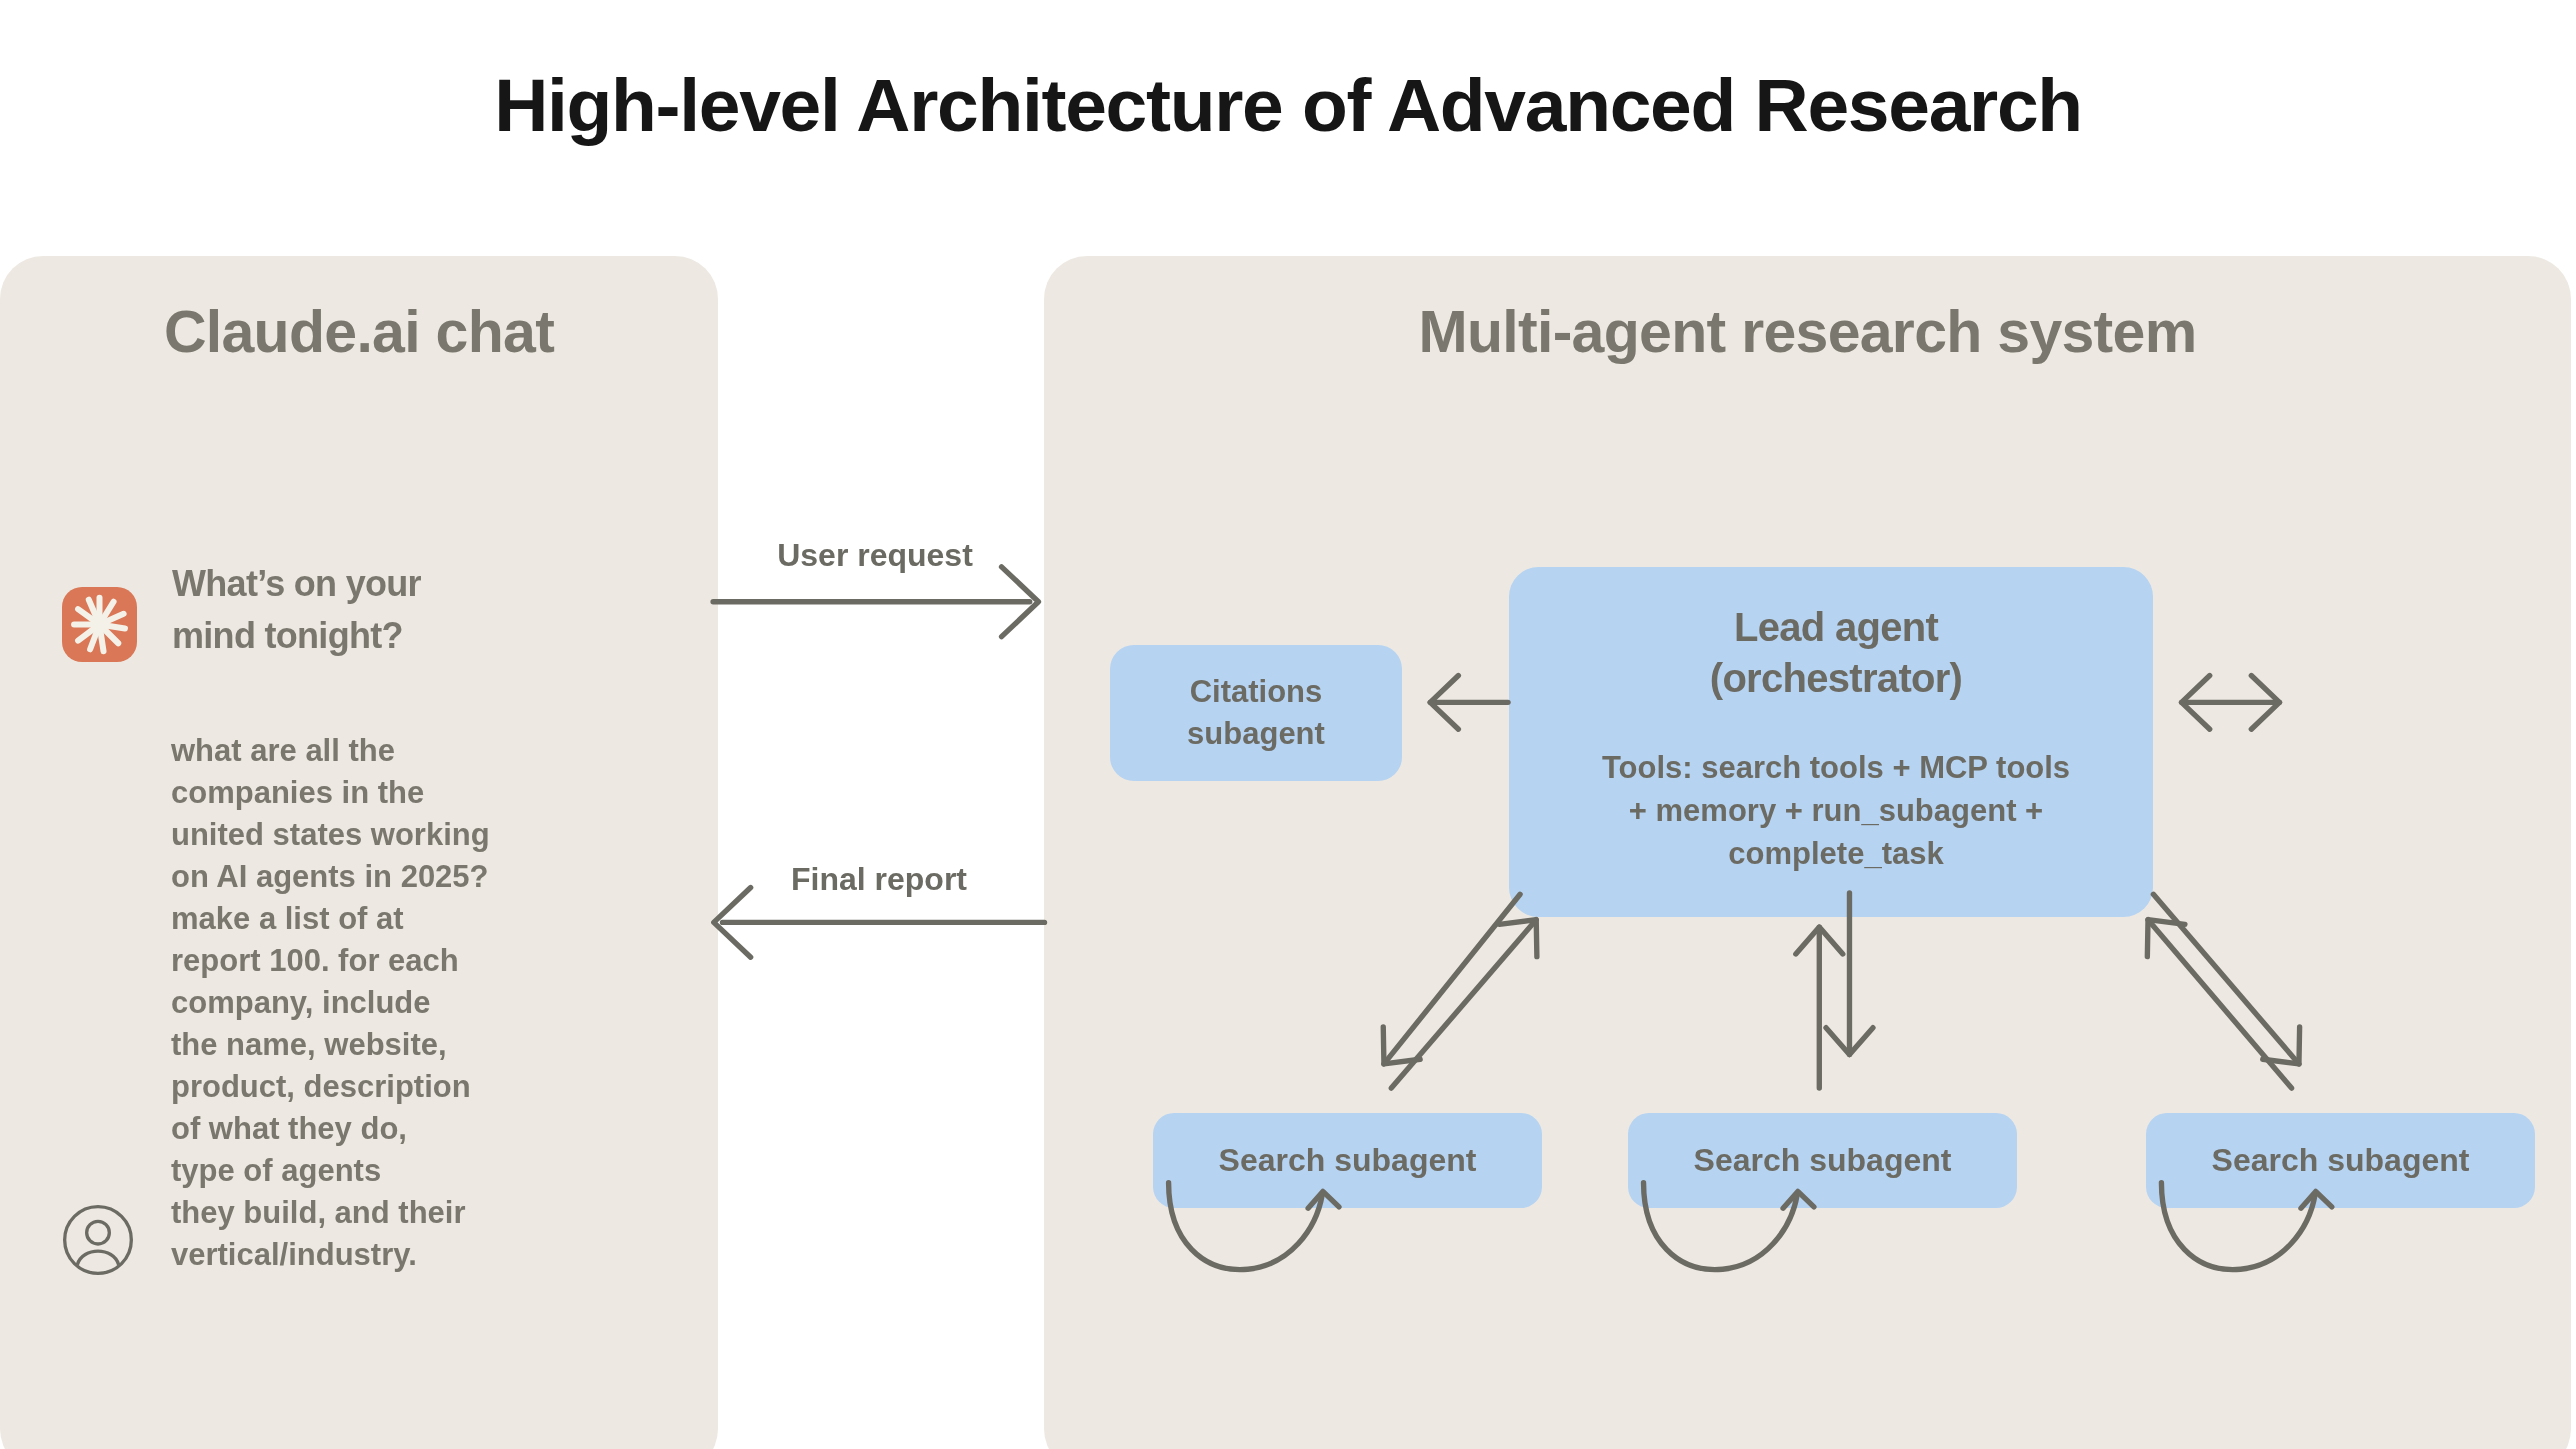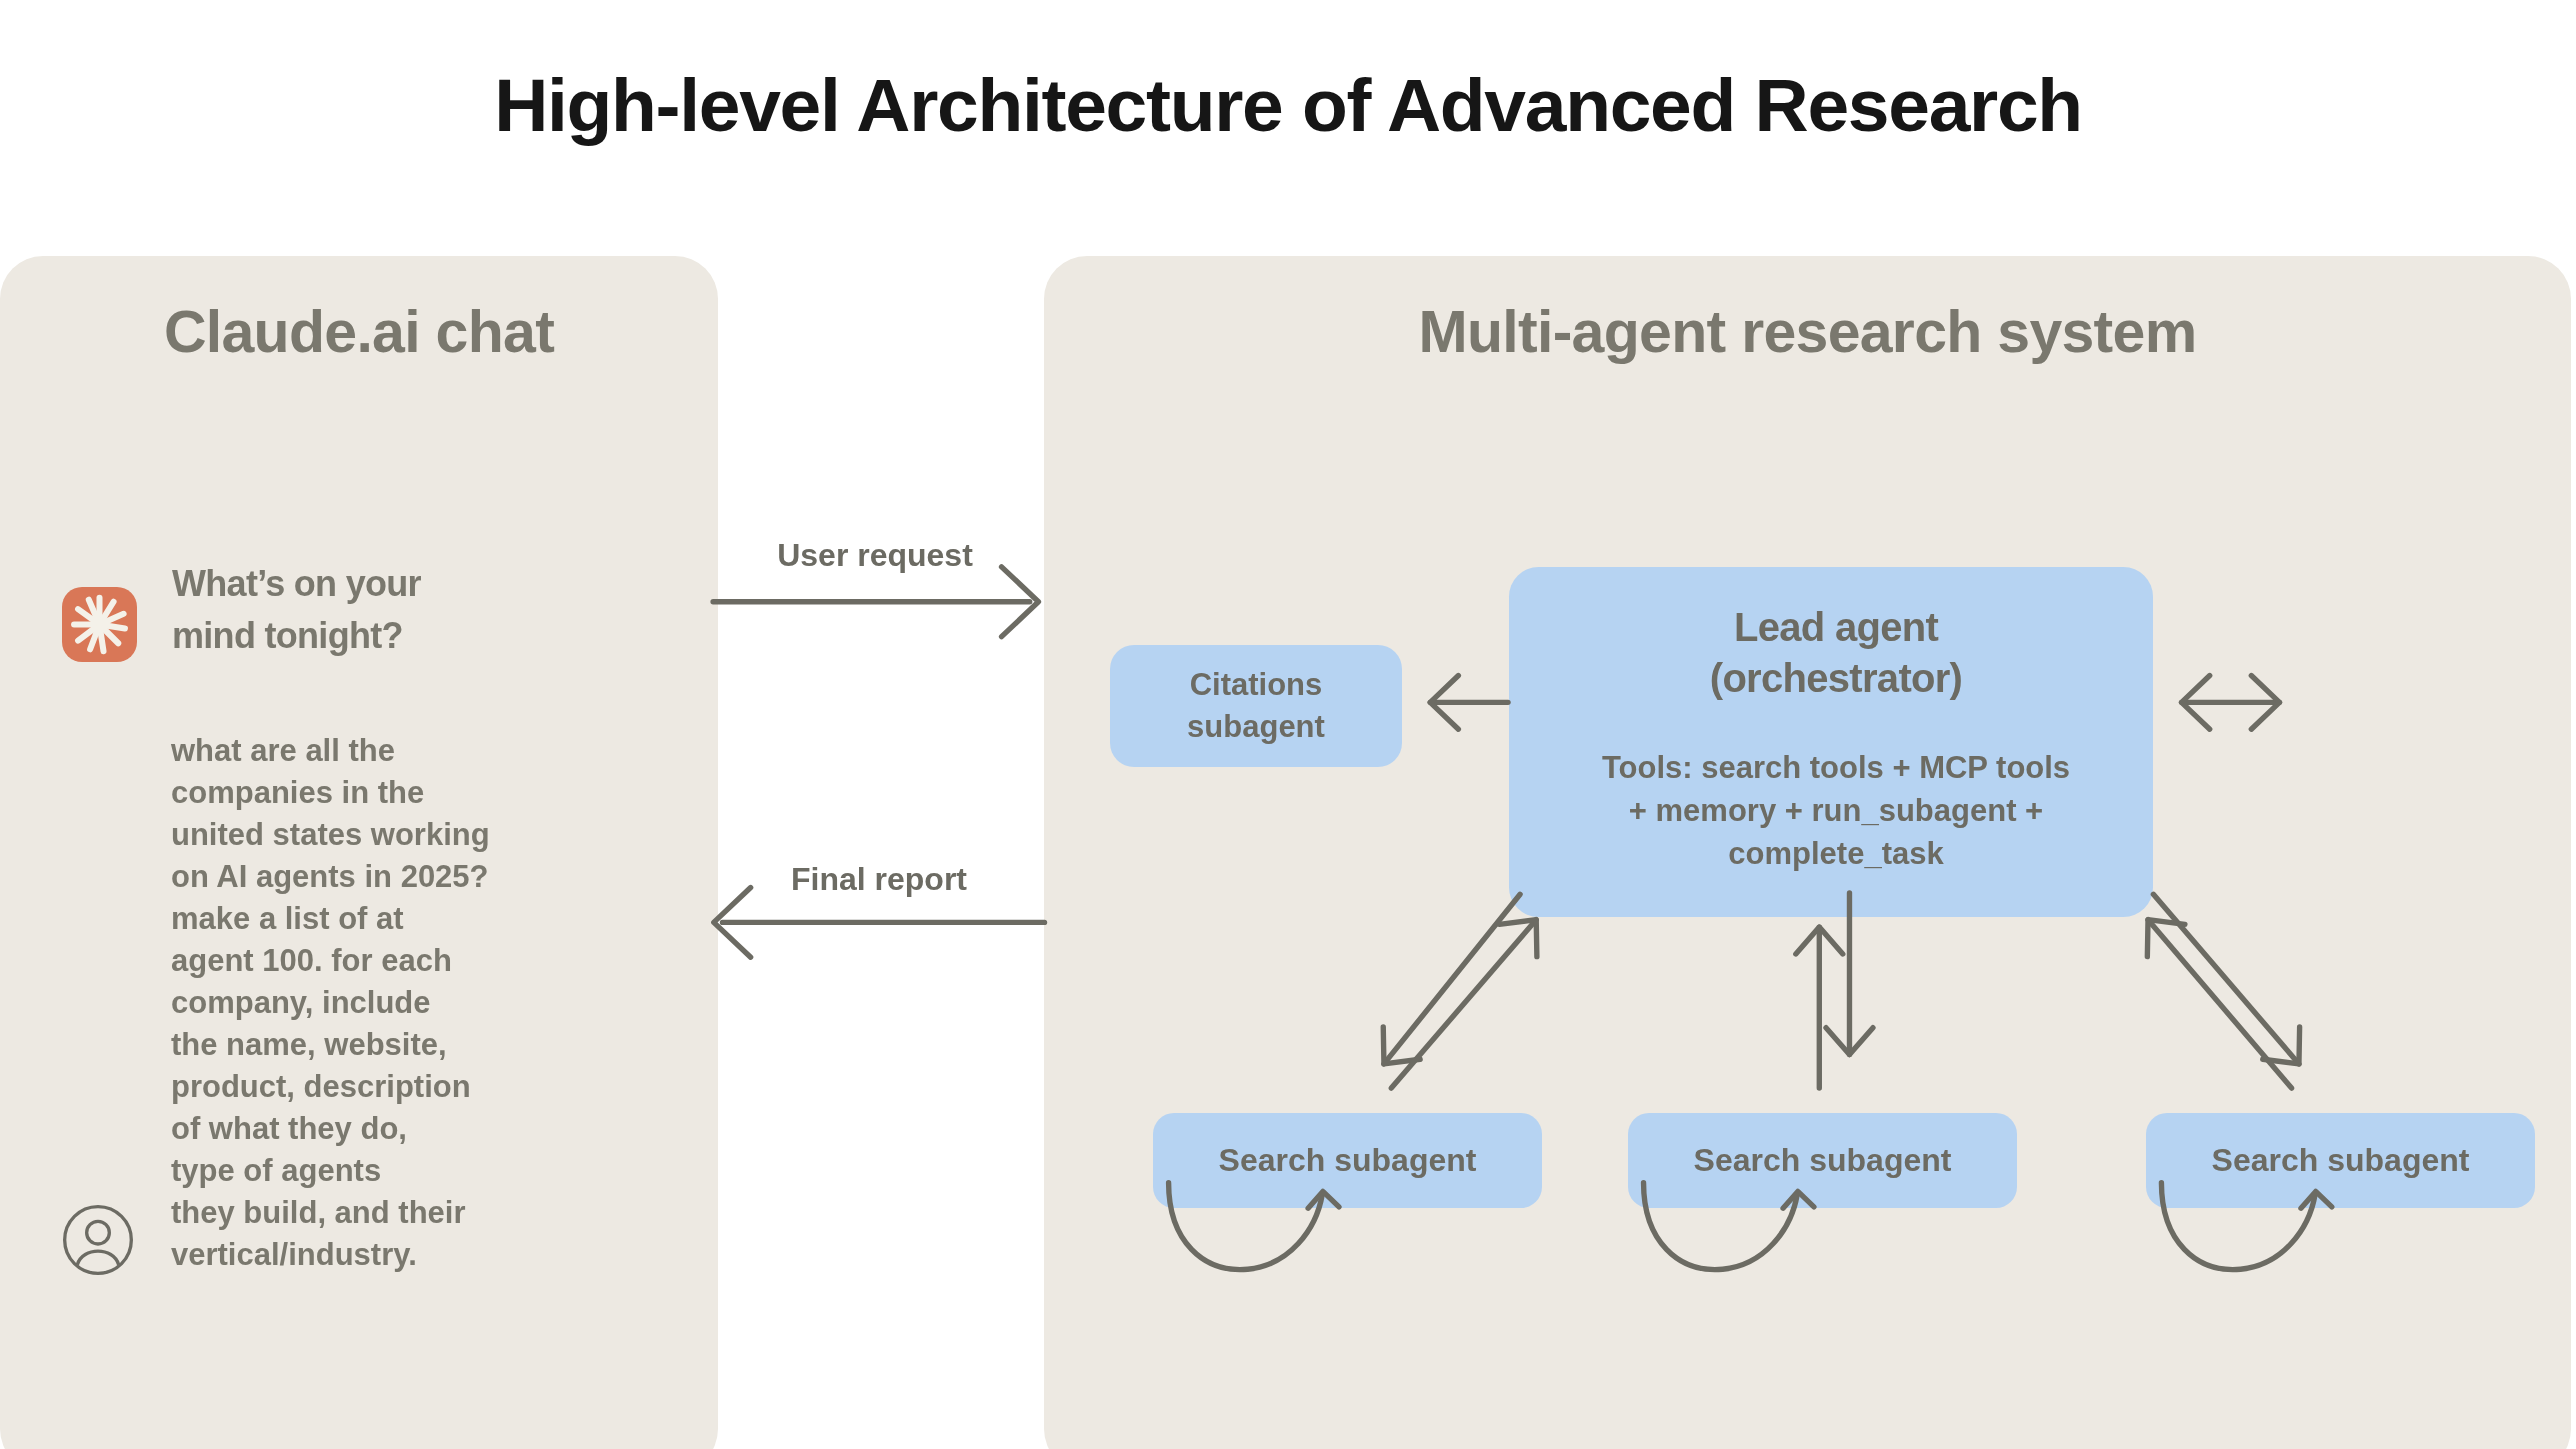--- a/index.html
+++ b/index.html
@@ -43,21 +43,21 @@
 
   
   .bluebox{
     position:absolute;background:var(--box-blue);color:var(--box-text-gray);
     display:flex;flex-direction:column;align-items:center;justify-content:center;
     text-align:center;
   }
   .lead-box{left:465px;top:311px;width:644px;height:350px;border-radius:29.5px;justify-content:flex-start;padding:35px 17px 0 27px;}
   .lead-title{font-size:40px;line-height:51px;letter-spacing:-0.7px;}
   .lead-tools{font-size:31px;line-height:43px;margin-top:42px;}
-  .citations-box{left:66px;top:389px;width:292px;height:122px;border-radius:24px;font-size:31px;line-height:42px;}
+  .citations-box{left:66px;top:389px;width:292px;height:136px;border-radius:24px;font-size:31px;line-height:42px;}
   .memory-box{left:1263px;top:389px;width:235px;height:154px;border-radius:24px;font-size:32px;}
   .search-box{top:857px;width:389px;height:95px;border-radius:21px;font-size:32px;}
   .search-1{left:109px;}
   .search-2{left:584px;}
   .search-3{left:1102px;}
 
   
   .flow-label{position:absolute;font-size:32px;color:var(--box-text-gray);text-align:center;width:402px;}
   .label-user-request{left:674px;top:537px;}
   .label-final-report{left:678px;top:861px;}
@@ -105,21 +105,21 @@
         <circle class="icon-stroke" cx="54" cy="54" r="50"></circle>
         <circle class="icon-stroke" cx="54" cy="43" r="17"></circle>
         <path class="icon-stroke" d="M23 91 C31 64 77 64 85 91"></path>
       </svg>
       <div class="user-text">
         <div>what are all the</div>
         <div>companies in the</div>
         <div>united states working</div>
         <div>on AI agents in 2025?</div>
         <div>make a list of at</div>
-        <div>agent 100. for each</div>
+        <div>report 100. for each</div>
         <div>company, include</div>
         <div>the name, website,</div>
         <div>product, description</div>
         <div>of what they do,</div>
         <div>type of agents</div>
         <div>they build, and their</div>
         <div>vertical/industry.</div>
       </div>
     </div>
   </div>

